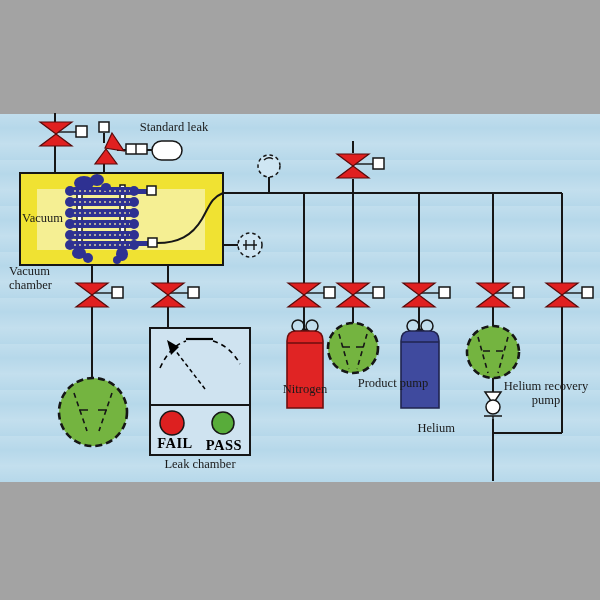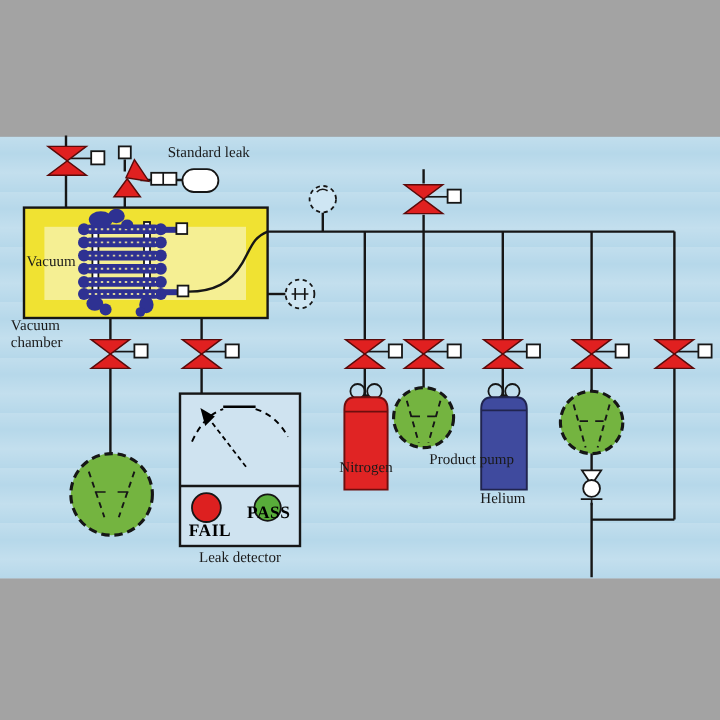--- a/index.html
+++ b/index.html
@@ -211,18 +211,19 @@
       </g>
       <circle cx="172" cy="423" r="12" fill="var(--fail-red)" stroke="#161616" stroke-width="1.5"></circle>
       <circle cx="223" cy="423" r="11" fill="var(--pass-green)" stroke="#161616" stroke-width="1.5"></circle>
     </g>
   </svg>
 
   <div class="lbl center" style="left:128px;top:121px;width:92px;">Standard leak</div>
   <div class="lbl" style="left:22px;top:212px;">Vacuum</div>
   <div class="lbl" style="left:9px;top:265px;width:64px;">Vacuum chamber</div>
   <div class="lbl center lamp-lbl" style="left:150px;top:437px;width:50px;text-align:center;">FAIL</div>
-  <div class="lbl center lamp-lbl" style="left:198px;top:422px;width:52px;">PASS</div>
-  <div class="lbl center" style="left:148px;top:458px;width:104px;">Leak detector</div>
+  <div class="lbl center lamp-lbl" style="left:198px;top:439px;width:52px;">PASS</div>
+  <div class="lbl center" style="left:148px;top:458px;width:104px;">Leak chamber</div>
   <div class="lbl center" style="left:269px;top:383px;width:72px;text-align:center;">Nitrogen</div>
   <div class="lbl center" style="left:318px;top:377px;width:86px;margin-left:32px;">Product pump</div>
-  <div class="lbl center" style="left:383px;top:409px;width:72px;">Helium</div>
+  <div class="lbl center" style="left:383px;top:422px;width:72px;text-align:right;">Helium</div>
+  <div class="lbl center" style="left:496px;top:380px;width:100px;">Helium recovery pump</div>
 </div>
 
 </body></html>

